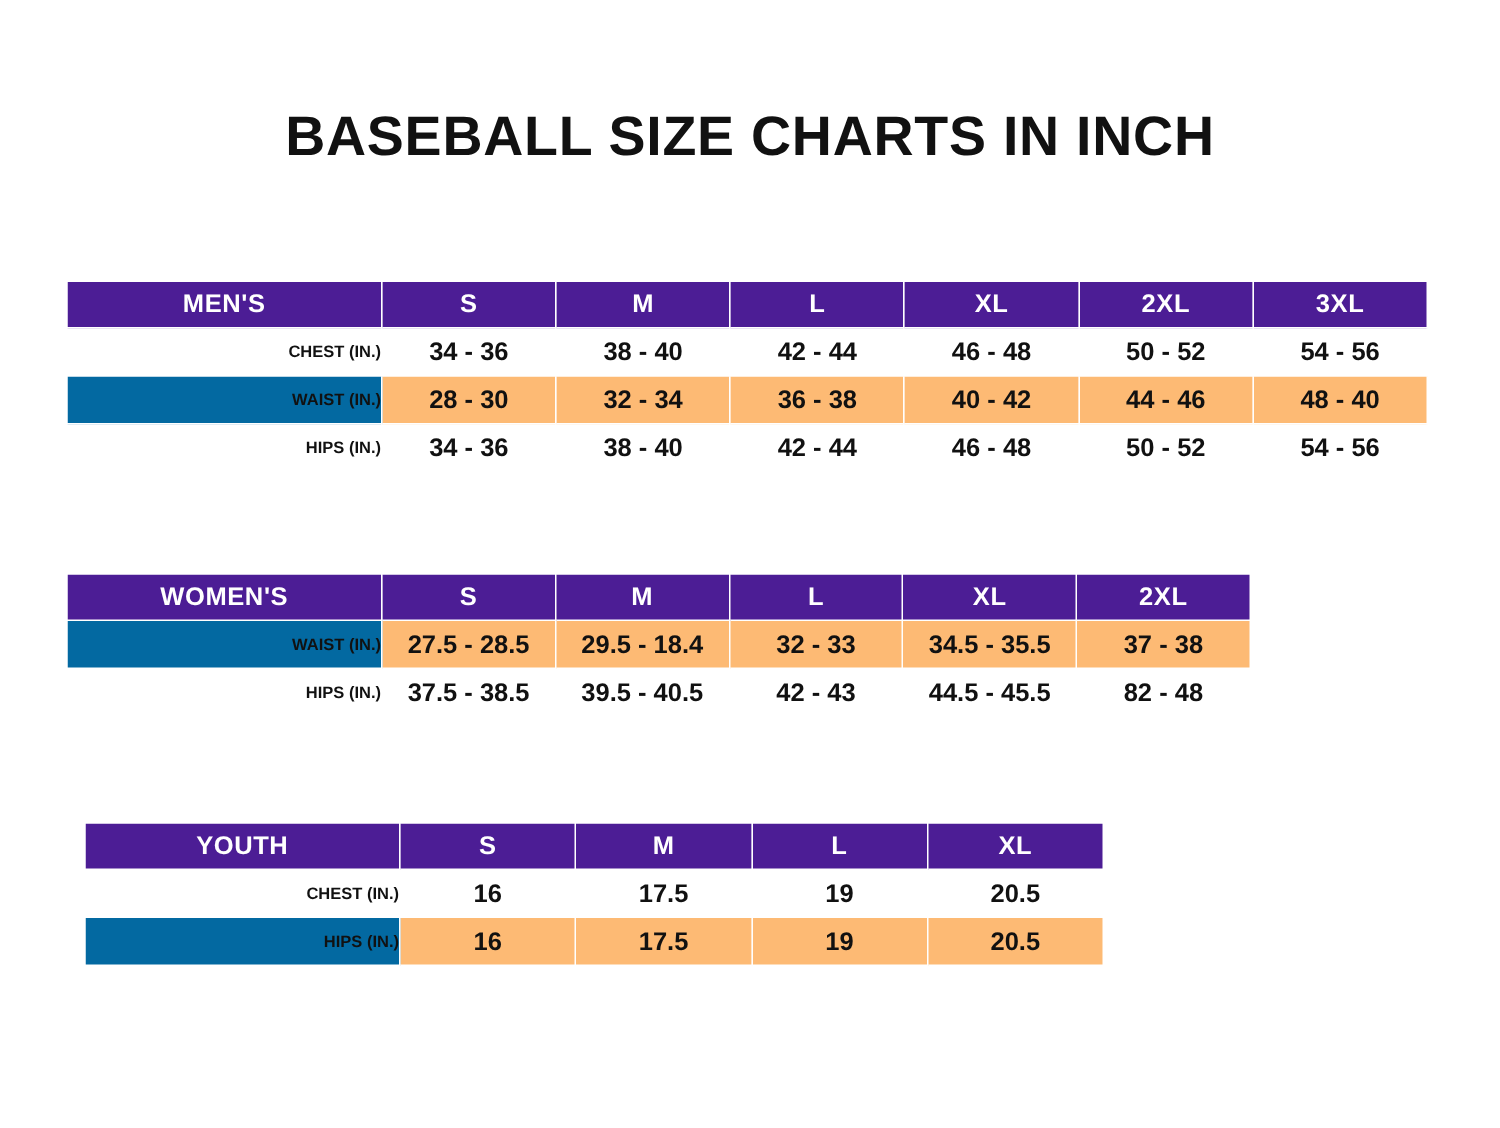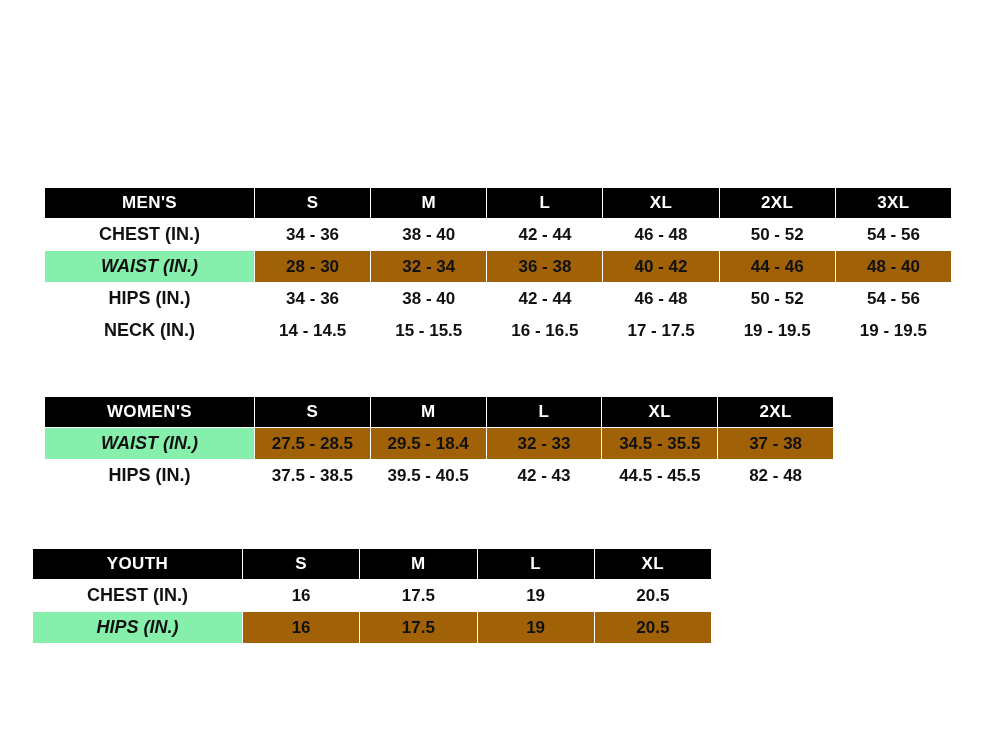--- a/index.html
+++ b/index.html
@@ -42,68 +42,68 @@
     text-align: center;
     vertical-align: middle;
     font-size: 17px;
     font-weight: bold;
     padding: 0;
     height: 31px;
     color: #111111;
     background: #ffffff;
   }
   .chart thead th {
-    background: #000000;
+    background: #4c1d95;
     color: #ffffff;
     font-size: 17px;
     letter-spacing: 0.4px;
     height: 30px;
   }
   .chart thead th.rowlabelhead {
     text-align: center;
   }
   .chart td.rowlabel {
-    text-align: center;
-    font-size: 18px;
+    text-align: right;
+    font-size: 11px;
     font-weight: bold;
   }
   .chart tbody tr.alt td {
-    background: #a16207;
+    background: #fdba74;
   }
   .chart tbody tr td {
     border-left: 1px solid #ffffff;
     border-right: 1px solid #ffffff;
   }
   .chart tbody tr td.rowlabel {
     background: #ffffff;
   }
   .chart tbody tr.alt td.rowlabel {
-    background: #86efac;
-    font-style: italic;
+    background: #0369a1;
   }
 
   
   .chart tbody td {
     border-top: 1px solid #ffffff;
     border-bottom: 1px solid #ffffff;
   }
 
   #mens-chart   { top: 187px; left: 44px;  width: 908px; }
-  #womens-chart { top: 396px; left: 44px;  width: 790px; }
-  #youth-chart  { top: 548px; left: 32px;  width: 680px; }
+  #womens-chart { top: 382px; left: 44px;  width: 790px; }
+  #youth-chart  { top: 548px; left: 56px;  width: 680px; }
 
   #mens-chart col.label   { width: 210px; }
   #womens-chart col.label { width: 210px; }
   #youth-chart col.label  { width: 210px; }
 </style>
 </head>
 <body>
 
 <div class="page">
 
+  <div class="title">BASEBALL SIZE CHARTS IN INCH</div>
 
   <table class="chart" id="mens-chart">
     <colgroup>
         <col class="label">
         <col>
         <col>
         <col>
         <col>
         <col>
         <col>
@@ -139,29 +139,20 @@
         <td>48 - 40</td>
       </tr>
       <tr>
         <td class="rowlabel">HIPS (IN.)</td>
         <td>34 - 36</td>
         <td>38 - 40</td>
         <td>42 - 44</td>
         <td>46 - 48</td>
         <td>50 - 52</td>
         <td>54 - 56</td>
-      </tr>
-      <tr>
-        <td class="rowlabel">NECK (IN.)</td>
-        <td>14 - 14.5</td>
-        <td>15 - 15.5</td>
-        <td>16 - 16.5</td>
-        <td>17 - 17.5</td>
-        <td>19 - 19.5</td>
-        <td>19 - 19.5</td>
       </tr>
     </tbody>
   </table>
 
   <table class="chart" id="womens-chart">
     <colgroup>
         <col class="label">
         <col>
         <col>
         <col>

